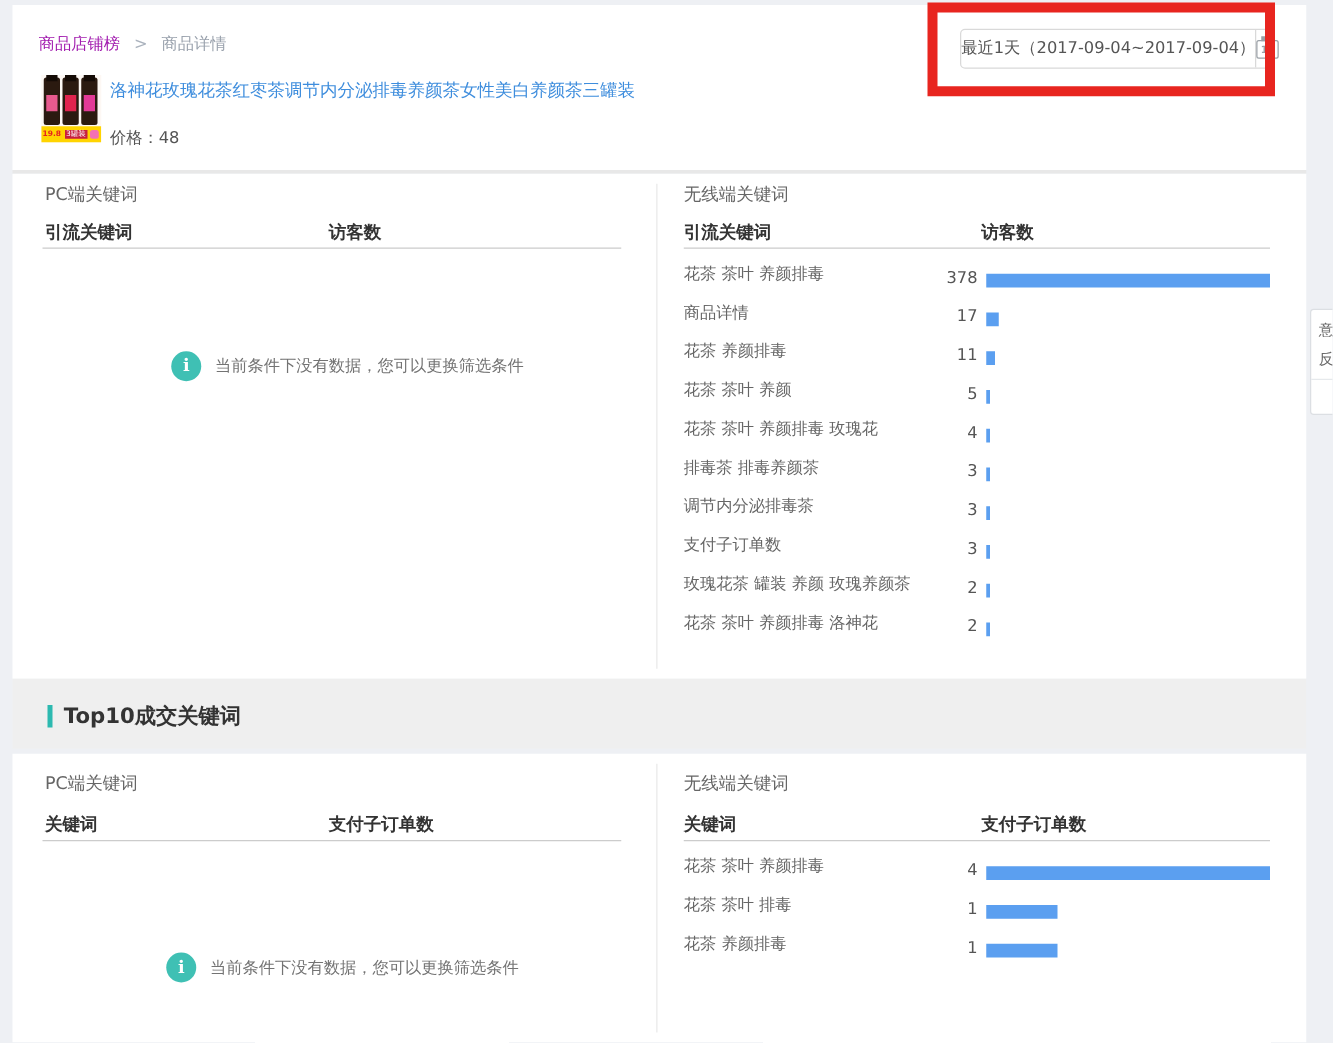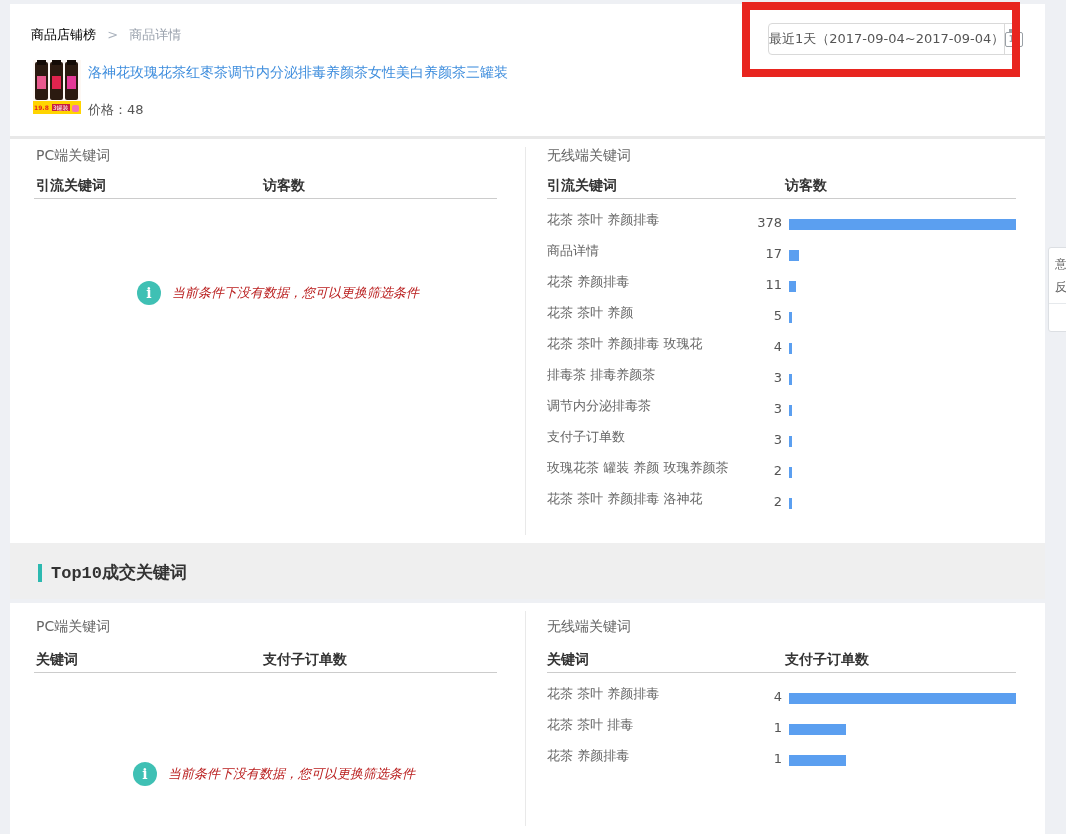--- a/index.html
+++ b/index.html
@@ -6,21 +6,21 @@
   html,body { width:1066px; height:834px; overflow:hidden; }
   body {
     font-family:"DejaVu Sans","Liberation Sans",sans-serif;
     background:#eef0f4; position:relative; color:#666;
   }
   .card { position:absolute; background:#fff; }
 
   
   #product-card { left:10px; top:4px; width:1035px; height:132px; }
   .breadcrumb { position:absolute; left:21px; top:22px; font-size:13px; }
-  .crumb-link { color:#000000; cursor:pointer; }
+  .crumb-link { color:#a21caf; cursor:pointer; }
   .crumb-sep { color:#aab2bd; margin:0 7px; }
   .crumb-cur { color:#9aa2ad; }
   .thumb { position:absolute; left:23px; top:56px; width:48px; height:54px; background:#fdf8f4; overflow:hidden; cursor:pointer; }
   .bottle { position:absolute; top:2px; width:13px; height:38px; background:#2b1a10; border-radius:2px; }
   .bottle:before { content:""; position:absolute; left:2px; top:-2px; width:9px; height:5px; background:#140b06; }
   .blabel { position:absolute; left:2px; top:14px; width:9px; height:13px; }
   .strip { position:absolute; left:0; bottom:0; width:48px; height:13px; background:#ffd400; font-size:6px; line-height:13px; white-space:nowrap; }
   .strip .ptag { color:#e5231f; font-weight:bold; margin-left:1px; }
   .strip .pack { background:#c81f3e; color:#fff; padding:0 1px; margin-left:1px; }
   .strip .gift { display:inline-block; width:7px; height:7px; background:#f471b4; border-radius:2px; vertical-align:middle; margin-left:1px; }
@@ -34,21 +34,21 @@
   .dp-cal { width:37px; border-left:1px solid #d9d9d9; display:flex; align-items:center; justify-content:flex-end; }
   .cal-glyph { position:relative; width:18px; height:15px; border:1.5px solid #9aa0a6; border-radius:2px;
     font-size:8px; color:#9aa0a6; text-align:center; line-height:13px; font-weight:bold; }
   .cal-glyph:before, .cal-glyph:after { content:""; position:absolute; top:-4px; width:3px; height:4px; background:#9aa0a6; }
   .cal-glyph:before { left:3px; } .cal-glyph:after { right:3px; }
   #annotation-box { position:absolute; left:742px; top:2px; width:278px; height:75px;
     border:8px solid #e8251f; z-index:6; pointer-events:none; }
 
   
   #card-sep { position:absolute; left:10px; top:136px; width:1035px; height:3px; background:#e8e8e8; }
-  #section-band { position:absolute; left:10px; top:543px; width:1035px; height:56px; background:#efefef;font-family:Liberation Mono, monospace; }
+  #section-band { position:absolute; left:10px; top:543px; width:1035px; height:56px; background:#efefef; }
   .band-title { position:absolute; left:28px; top:18px; display:flex; align-items:center; }
   .teal-bar { width:4px; height:18px; background:#2cb9b0; margin-right:9px; }
   .band-text { font-size:17px; font-weight:bold; color:#333; }
 
   
   #traffic-card { left:10px; top:139px; width:1035px; height:404px; }
   #deal-card { left:10px; top:603px; width:1035px; height:231px; }
   .vdivider { position:absolute; left:515px; top:8px; bottom:8px; width:1px; background:#e9e9e9; }
   .col-title { position:absolute; font-size:14px; color:#666; }
   .tbl-head { position:absolute; font-size:14px; font-weight:bold; color:#333; }
@@ -58,21 +58,21 @@
   .kw-name { width:200px; font-size:13px; color:#666; line-height:17px; padding:2px 4px 2px 0; }
   .kw-val { width:42px; text-align:right; padding-right:7px; font-size:13px; color:#555; }
   .kw-barwrap { width:227px; }
   .kw-bar { height:11px; background:#5b9ff0; }
 
   
   .empty { position:absolute; display:flex; align-items:center; }
   .info-icon { width:24px; height:24px; border-radius:50%; background:#3fc0b4; color:#fff;
     font-size:14px; font-weight:bold; text-align:center; line-height:24px; margin-right:11px;
     font-family:"DejaVu Serif","Liberation Serif",serif; }
-  .empty-text { font-size:13px; color:#b91c1c;font-style:italic; }
+  .empty-text { font-size:13px; color:#737373; }
 
   
   #feedback-tab { position:absolute; left:1048px; top:247px; width:42px; height:85px;
     background:#fff; border:1px solid #dcdfe3; border-radius:3px 0 0 3px; cursor:pointer; z-index:4; }
   #feedback-tab .fb-top { padding:5px 0 4px 6px; font-size:12px; color:#666; line-height:23px; border-bottom:1px solid #e6e9ec; }
   #feedback-tab .fb-bottom { height:30px; }
 </style>
 </head>
 <body>
 

